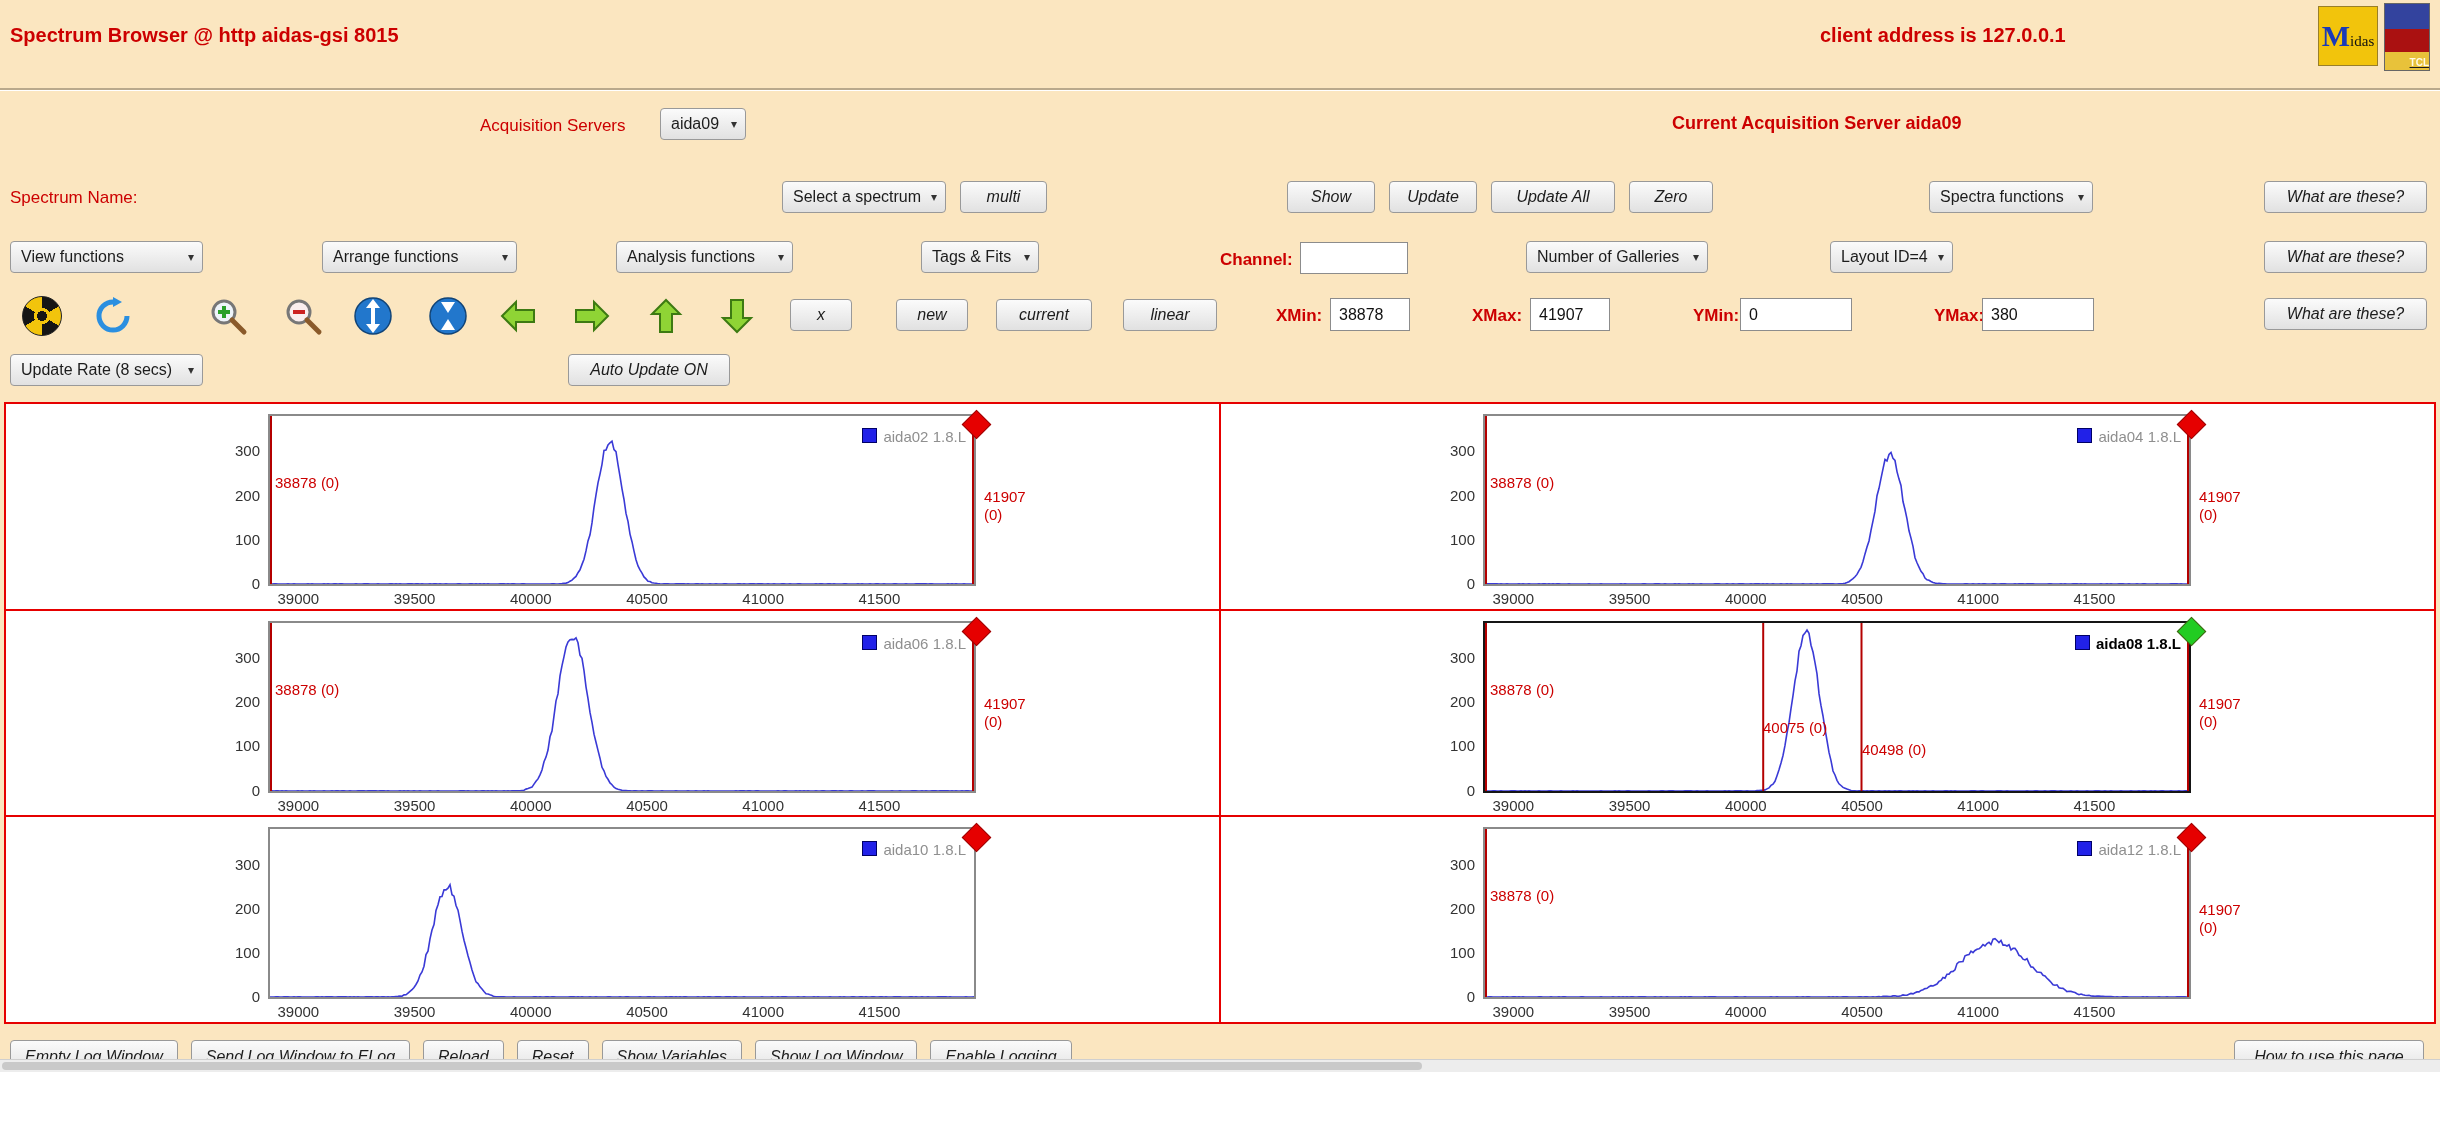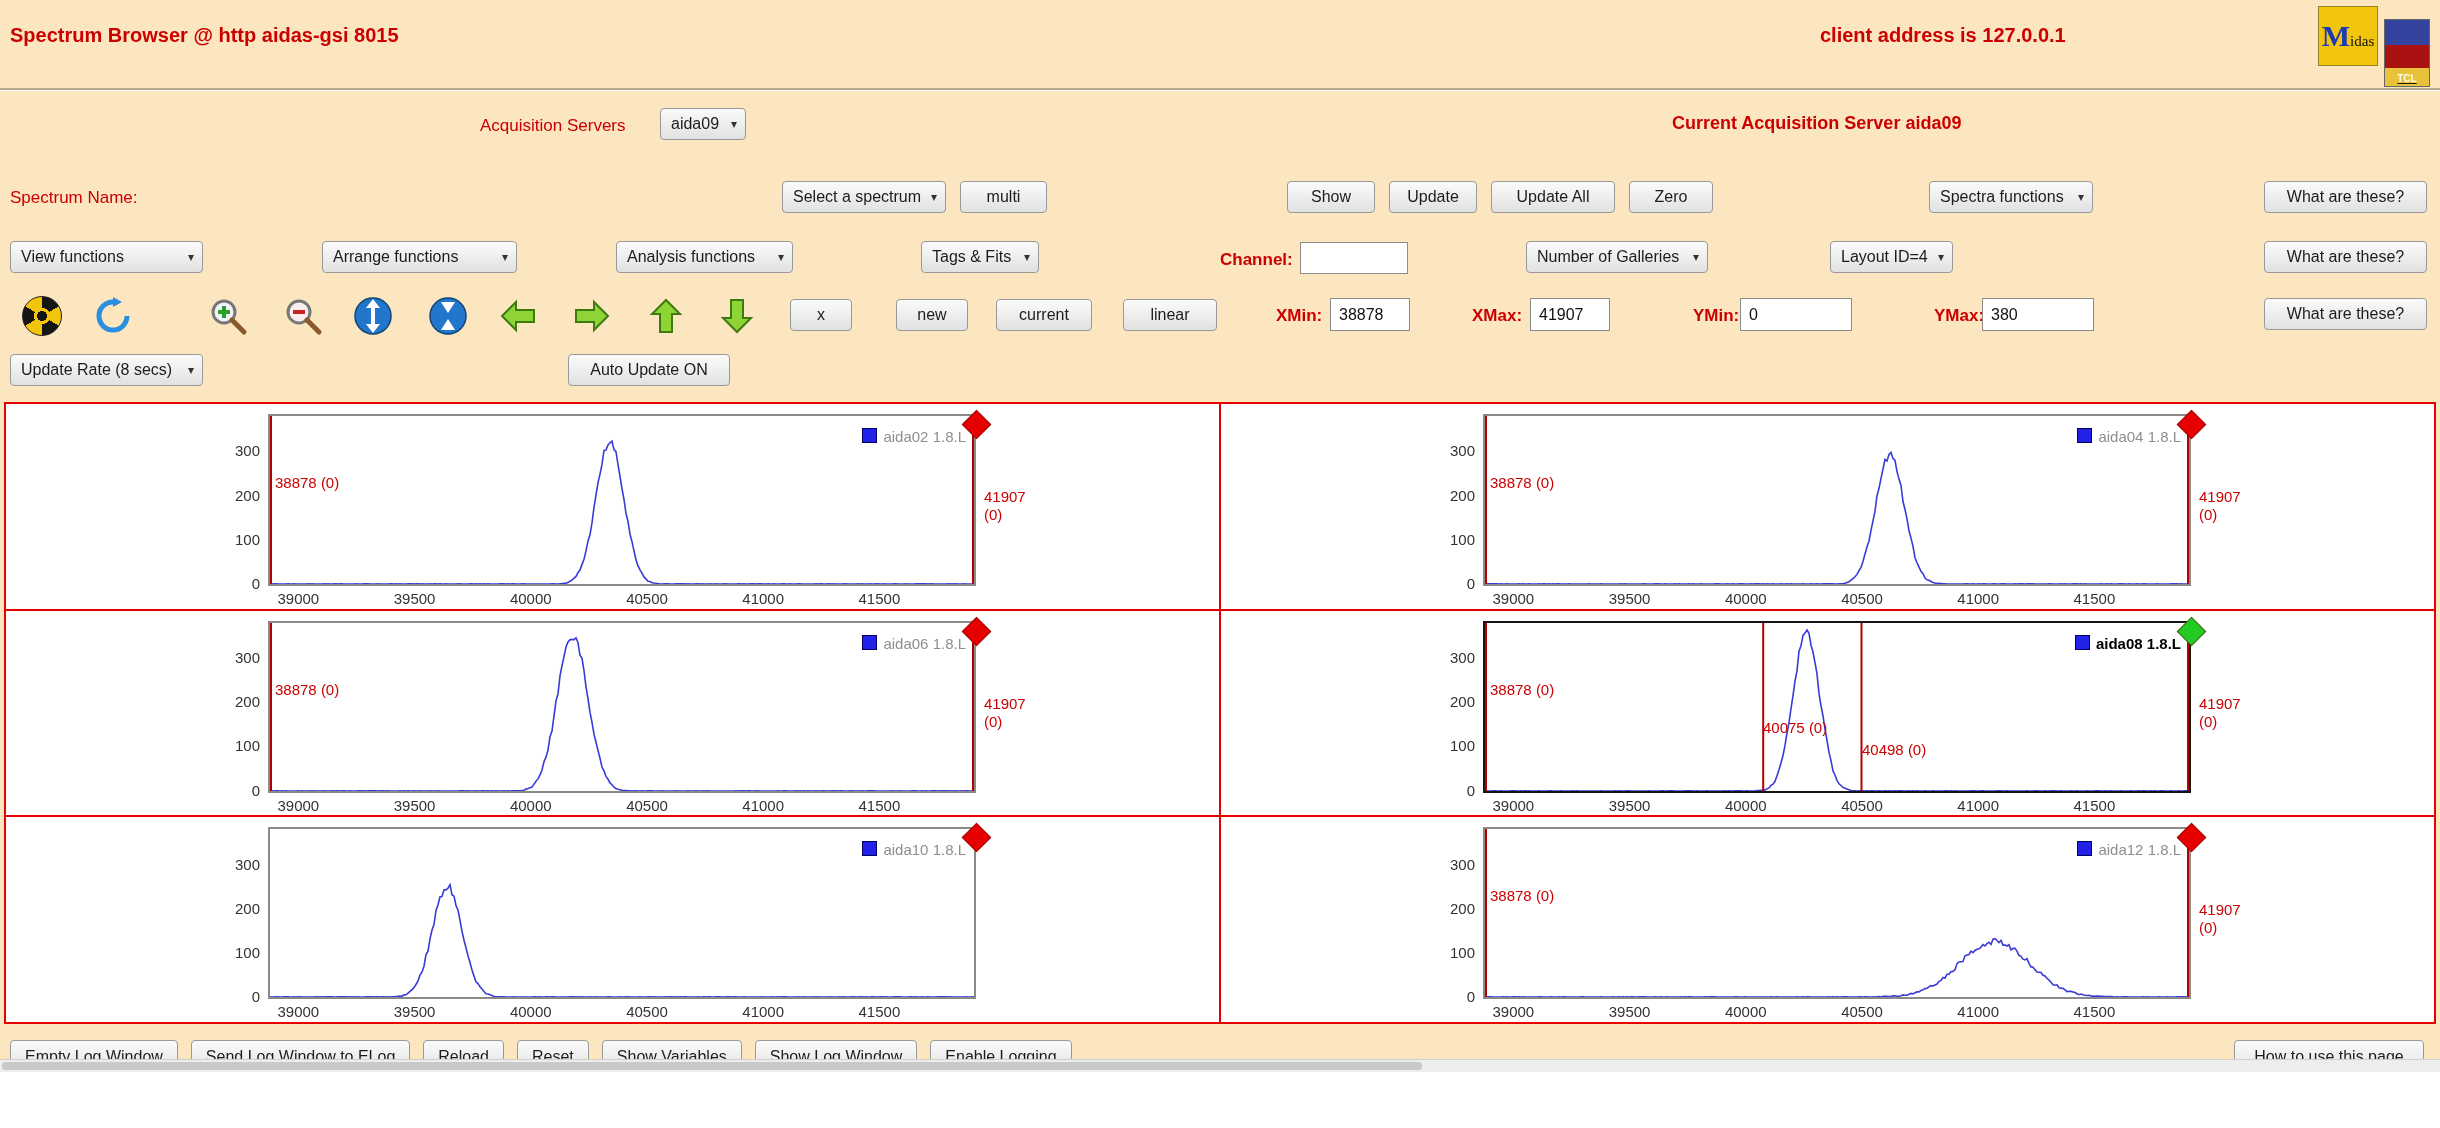--- a/index.html
+++ b/index.html
@@ -6,21 +6,21 @@
   .page{position:relative;width:2440px;height:1072px;background:#FBE6C0;overflow:hidden;
         font-family:"Liberation Sans",sans-serif;font-size:16px;color:#1c1c1c;}
   .abs{position:absolute;box-sizing:border-box;}
   .bold{font-weight:bold;}
   .title{font-size:20px;font-weight:bold;color:#cc0000;white-space:nowrap;}
   .hr{position:absolute;left:0;top:88px;width:2440px;height:2px;background:#b9a98c;border-bottom:1px solid #fff;}
   .rl{position:absolute;color:#cc0000;font-size:17px;white-space:nowrap;}
   .btn,.select{display:flex;align-items:center;height:32px;padding:0 14px;
         background:linear-gradient(#fbfbfb,#e1e1e1);border:1px solid #999;border-radius:4px;
         font-size:16px;color:#1c1c1c;box-sizing:border-box;white-space:nowrap;cursor:default;}
-  .btn{justify-content:center;}
+  .btn{justify-content:center;font-style:italic;}
   .select{justify-content:space-between;padding:0 8px 0 10px;}
   .caret{font-size:12px;color:#333;margin-left:6px;}
   .tin{position:absolute;height:33px;border:1px solid #8c8c8c;background:#fff;font-size:16px;
        padding:0 8px;font-family:inherit;box-sizing:border-box;color:#111;}
   .help{width:163px;justify-content:center;}
   
   .tool-icon{position:absolute;top:296px;width:40px;height:40px;}
   .tool-icon svg{width:100%;height:100%;display:block;}
   .radiation-disc{width:38px;height:38px;border-radius:50%;border:1px solid #222;
     background:radial-gradient(circle,#151515 0 5px,#f2c40c 5px 8px,rgba(0,0,0,0) 8px),
@@ -41,23 +41,23 @@
   .ltext.lsel{color:#000;font-weight:bold;}
   .mlabel{position:absolute;font-size:15px;color:#cc0000;white-space:nowrap;}
   .rlab{position:absolute;left:978px;top:84px;font-size:15px;color:#cc0000;line-height:18px;white-space:nowrap;}
   .diamond{position:absolute;left:960px;top:10px;width:19px;height:19px;transform:rotate(45deg);
            border:1px solid rgba(90,0,0,.55);}
   
   .midas-logo{position:absolute;left:2318px;top:6px;width:58px;height:58px;background:#f2c40c;
       border:1px solid #997f2a;display:flex;align-items:center;justify-content:center;}
   .midas-text{font-family:"Liberation Serif",serif;font-size:15px;color:#111;}
   .midas-text::first-letter{font-size:30px;color:#1a3ab8;font-weight:bold;}
-  .tcl-logo{position:absolute;left:2384px;top:19px;width:44px;height:66px;border:1px solid #666;
+  .tcl-logo{position:absolute;left:2384px;top:3px;width:44px;height:66px;border:1px solid #666;
       background:linear-gradient(#33439e 0 38%,#aa1111 38% 72%,#e8c23a 72% 100%);
-      display:flex;align-items:flex-end;justify-content:center;text-decoration:underline;}
+      display:flex;align-items:flex-end;justify-content:flex-end;text-decoration:underline;}
   .tcl-text{font-size:10px;color:#fffbe6;font-weight:bold;padding-bottom:2px;}
   
   .fbar{position:absolute;left:10px;top:1040px;display:flex;gap:13px;}
   .fbar .btn{height:34px;}
   .hscroll{position:absolute;left:0;bottom:0;width:2440px;height:12px;background:#ededed;border-top:1px solid #cfcfcf;}
   .hthumb{position:absolute;left:2px;top:2px;height:8px;width:1420px;background:#c9c9c9;border-radius:4px;}
 </style>
 </head>
 <body>
 

